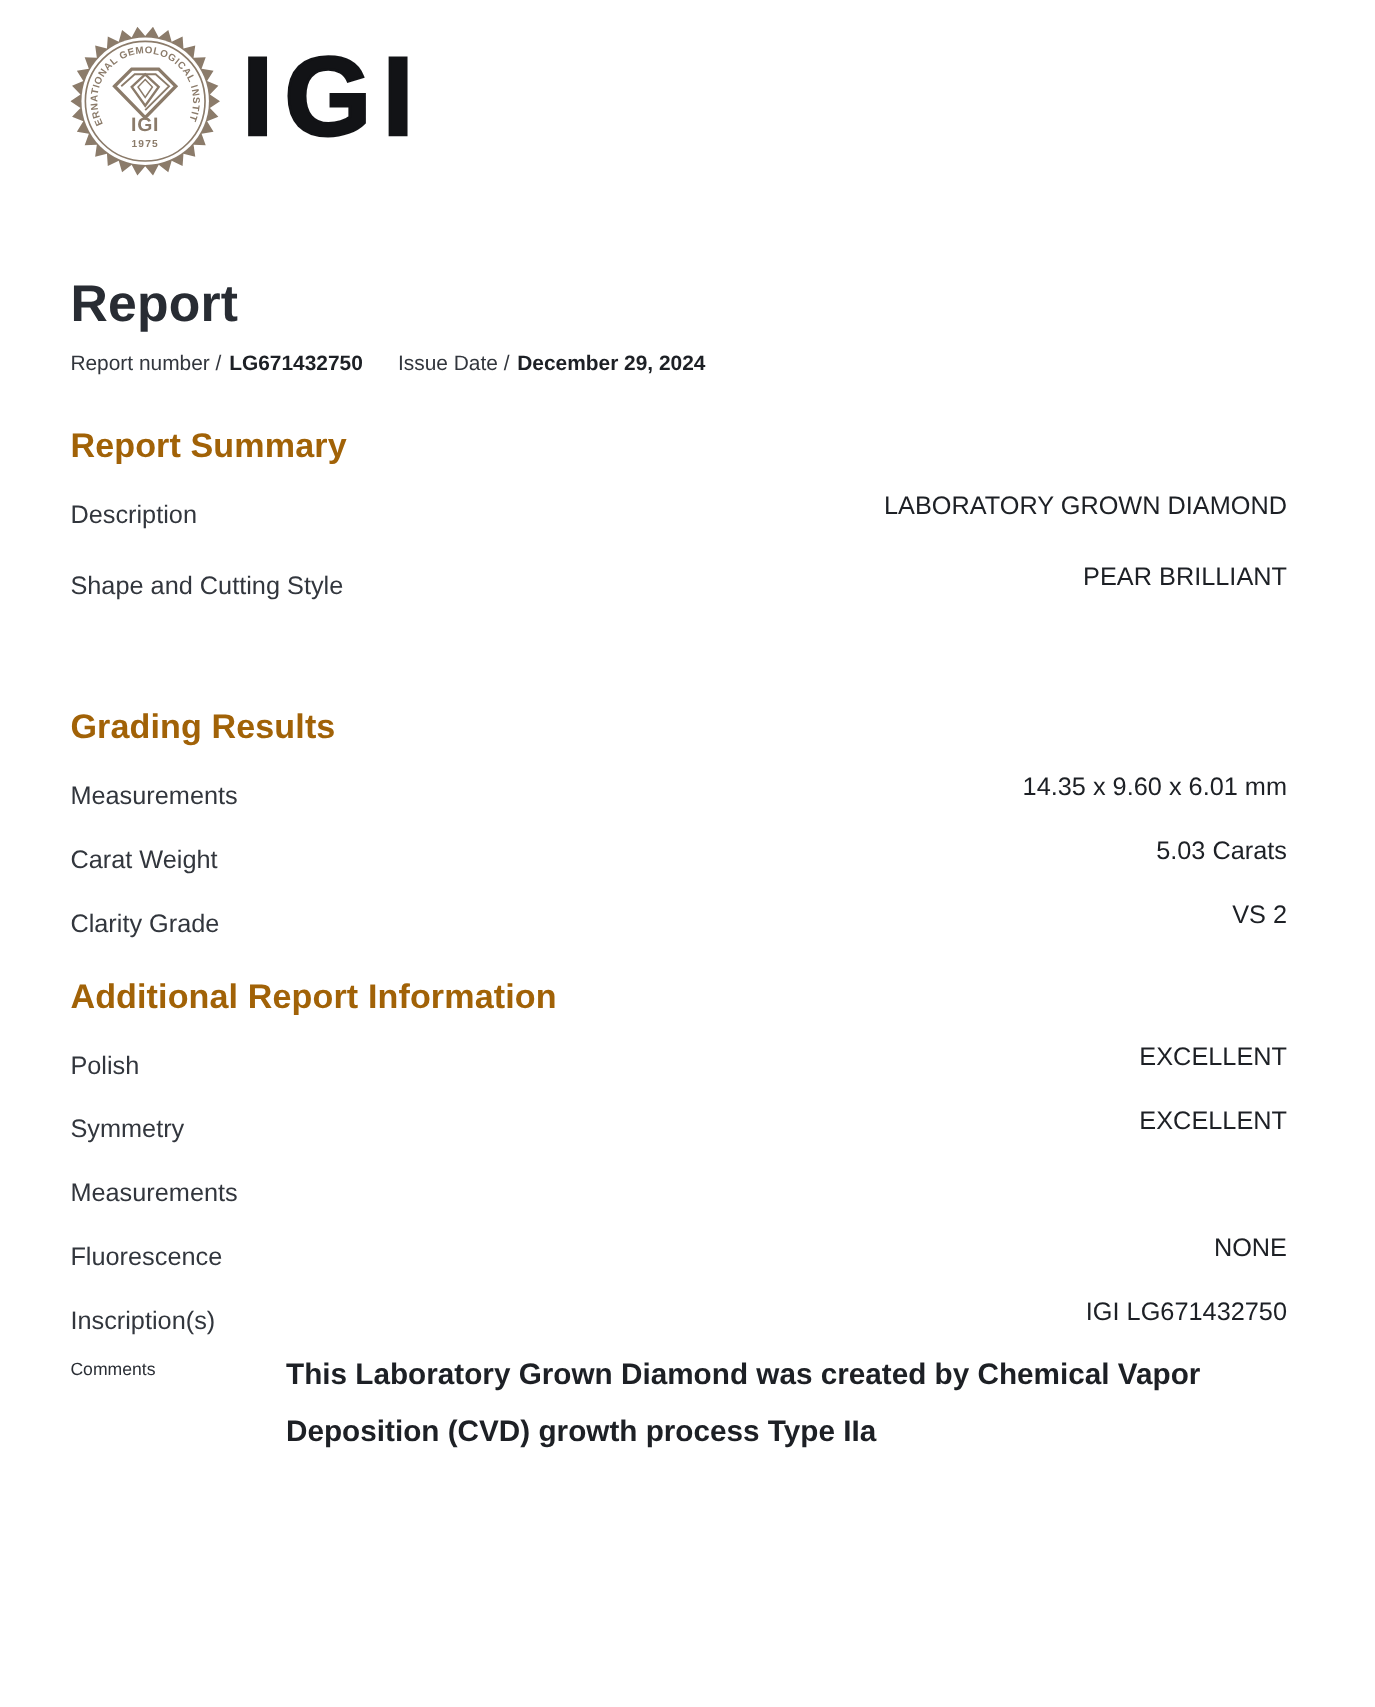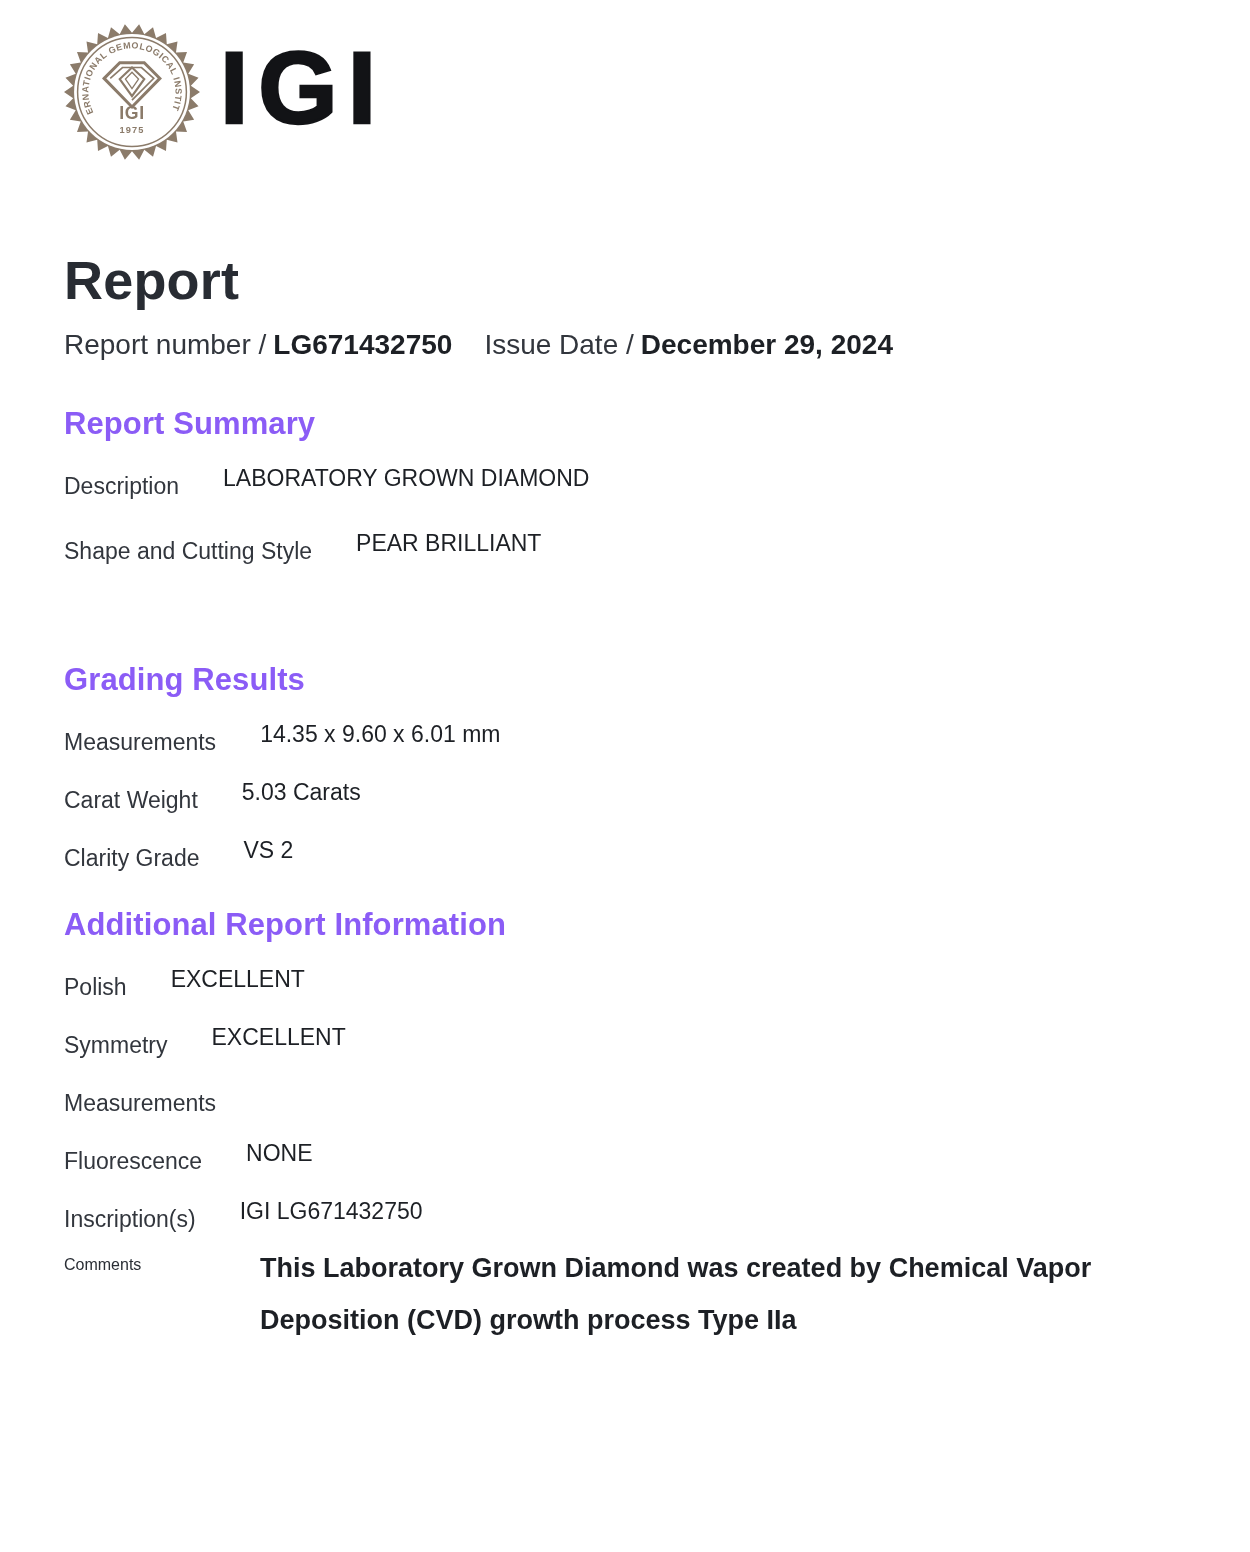--- a/index.html
+++ b/index.html
@@ -12,34 +12,34 @@
   .seal { width:136px; height:136px; flex:none; }
   .seal svg { width:136px; height:136px; display:block; }
   .seal .arc-text { font-size:6.6px; font-weight:700; letter-spacing:0.42px; fill:#8b7b6a; }
   .seal .monogram { font-size:13px; font-weight:700; letter-spacing:0.5px; fill:#8b7b6a; }
   .seal .year { font-size:6.8px; font-weight:700; letter-spacing:0.8px; fill:#8b7b6a; }
   .wordmark { margin-left:20px; font-size:102px; line-height:1; font-weight:700;
               letter-spacing:10px; color:#121316; -webkit-text-stroke:2.5px #121316;
               transform:translateY(-4px); }
 
   
-  .report-title { margin:86px 0 0 0; font-size:54px; line-height:1.2; font-weight:700;
+  .report-title { margin:86px 0 0 0; font-size:47px; line-height:1.2; font-weight:700;
                   letter-spacing:0.2px; color:#282c33; }
-  .report-meta { margin-top:16px; font-size:28px; color:#32363d; }
+  .report-meta { margin-top:16px; font-size:19px; color:#32363d; }
   .report-meta b { font-weight:700; color:#1d2025; margin-left:7px; }
   .meta-issue { margin-left:32px; }
 
   
   h2.section-heading { margin:0; font-size:31px; line-height:36px; font-weight:700;
-                       letter-spacing:0.1px; color:#8b5cf6; }
+                       letter-spacing:0.1px; color:#a16207; }
   .section-summary    { margin-top:45px; }
   .section-grading    { margin-top:97px; }
   .section-additional { margin-top:35px; }
 
-  .row { display:flex; align-items:flex-start; margin-top:23px;gap:44px; }
+  .row { display:flex; justify-content:space-between; align-items:flex-start; margin-top:23px;gap:44px; }
   .section-summary .row + .row { margin-top:30px; }
   .row .label { font-size:23px; line-height:27px; padding-top:8px; color:#32363d; }
   .row .value { font-size:23px; line-height:27px; font-weight:400; color:#1d2025;
                 text-align:right; white-space:nowrap; }
 
   .row-comments { display:flex; margin-top:23px; align-items:flex-start; }
   .row-comments .label { width:196px; flex:none; }
   .comment-value { font-size:27px; font-weight:700; color:#1d2025; line-height:52px;
                    width:870px; margin-top:-14px; text-align:left; }
 </style>

